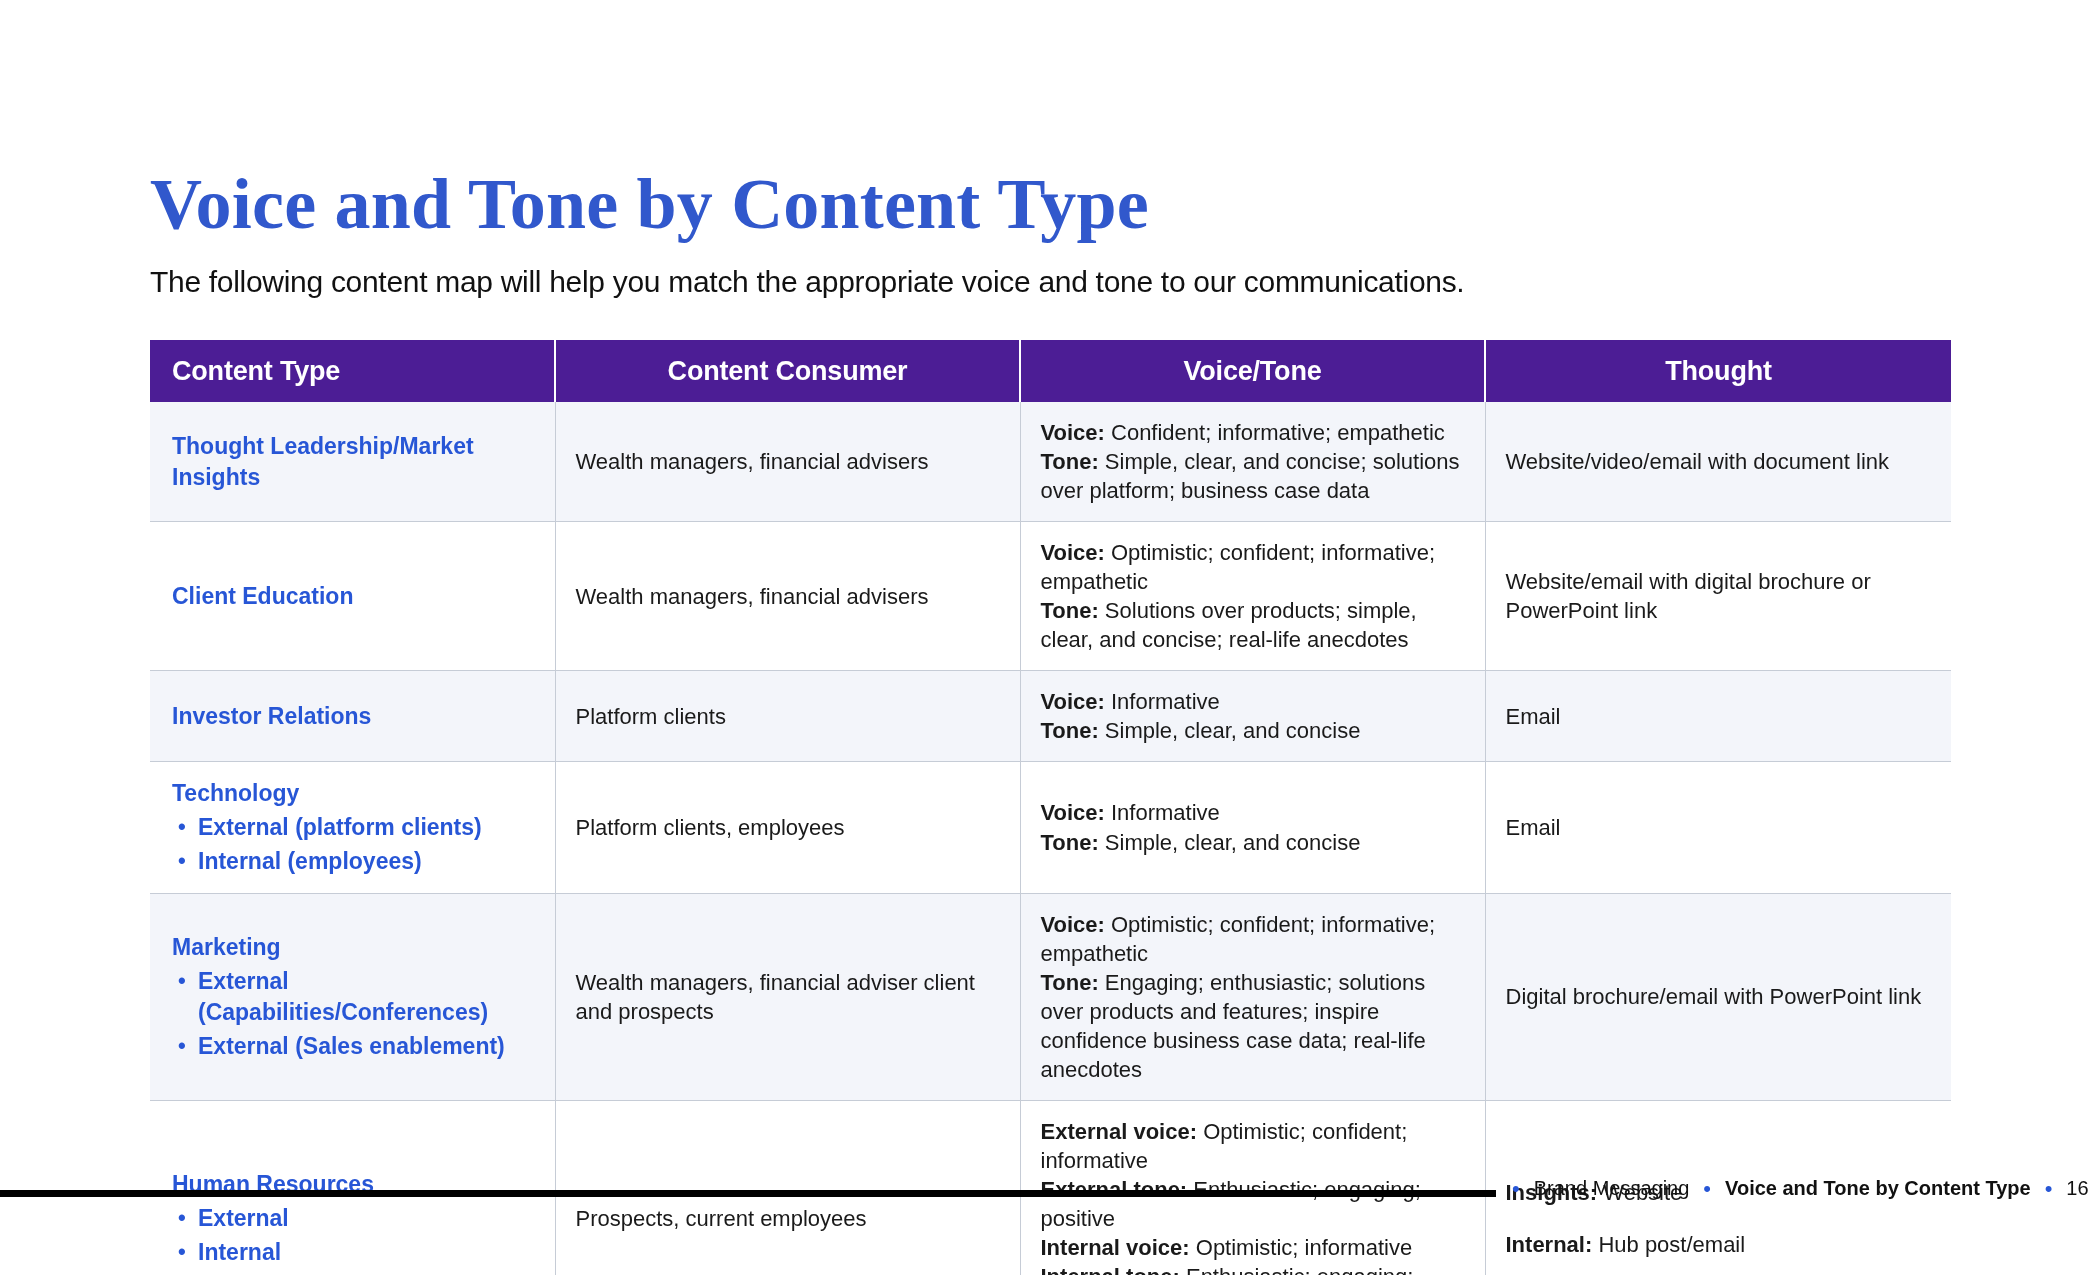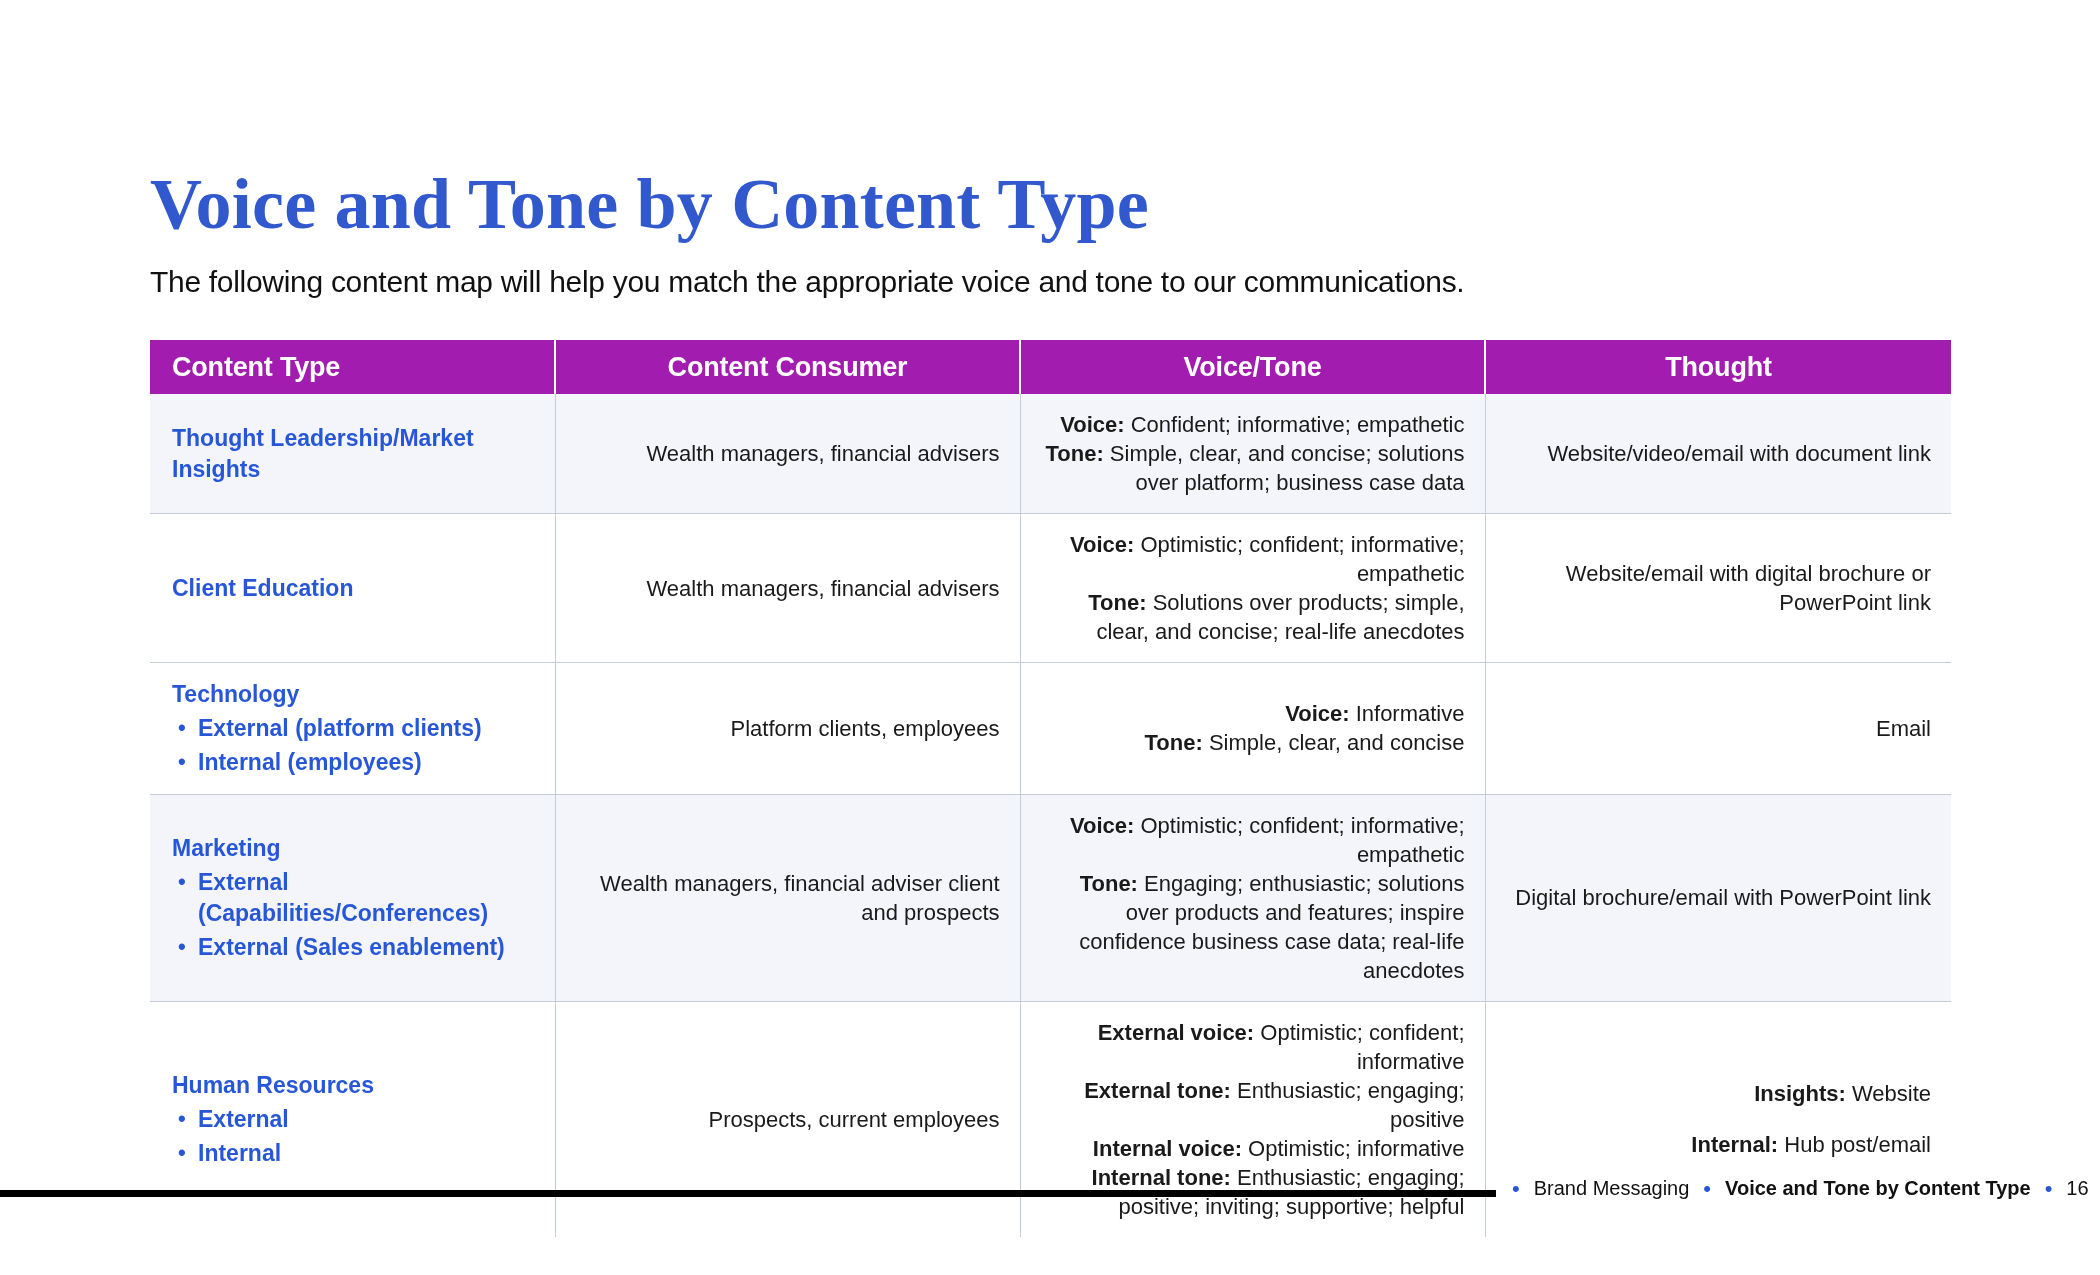--- a/index.html
+++ b/index.html
@@ -53,43 +53,43 @@
     border-collapse: collapse;
     table-layout: fixed;
     width: 1801px;
   }
   table.content-map col.c1 { width: 405px; }
   table.content-map col.c2 { width: 465px; }
   table.content-map col.c3 { width: 465px; }
   table.content-map col.c4 { width: 466px; }
 
   thead th {
-    background: #a21caf;
+    background: #4c1d95;
     color: #ffffff;
     font-size: 27px;
     font-weight: 700;
     letter-spacing: -0.2px;
-    height: 54px;
+    height: 62px;
     padding: 0 22px;
     border-right: 2px solid #ffffff;
     vertical-align: middle;
   }
   thead th:last-child { border-right: none; }
   thead th.left   { text-align: left; }
   thead th.center { text-align: center; }
 
   tbody td {
     border-right: 1px solid #c6ccd6;
     border-bottom: 1px solid #c6ccd6;
     padding: 16px 20px;
     font-size: 22px;
     line-height: 1.32;
     color: #1a1a1a;
     vertical-align: middle;
-    text-align: right;
+    text-align: left;
   }
   tbody td:last-child { border-right: none; }
   tbody tr:last-child td { border-bottom: none; }
 
   tbody tr.tint td { background: #f3f5fa; }
   tbody tr.plain td { background: #ffffff; }
 
   
   td.label-cell {
     text-align: left;
@@ -195,20 +195,33 @@
           </td>
           <td>Wealth managers, financial advisers</td>
           <td>
             <span class="vt-line"><b>Voice:</b><span> Optimistic; confident; informative; empathetic</span></span>
             <span class="vt-line"><b>Tone:</b><span> Solutions over products; simple, clear, and concise; real-life anecdotes</span></span>
           </td>
           <td>
             <span class="vt-line"><b></b><span>Website/email with digital brochure or PowerPoint link</span></span>
           </td>
         </tr>
+        <tr class="tint">
+          <td class="label-cell">
+            <span class="lbl-title">Investor Relations</span>
+          </td>
+          <td>Platform clients</td>
+          <td>
+            <span class="vt-line"><b>Voice:</b><span> Informative</span></span>
+            <span class="vt-line"><b>Tone:</b><span> Simple, clear, and concise</span></span>
+          </td>
+          <td>
+            <span class="vt-line"><b></b><span>Email</span></span>
+          </td>
+        </tr>
         <tr class="plain">
           <td class="label-cell">
             <span class="lbl-title">Technology</span>
             <ul class="sub">
               <li>External (platform clients)</li>
               <li>Internal (employees)</li>
             </ul>
           </td>
           <td>Platform clients, employees</td>
           <td>

